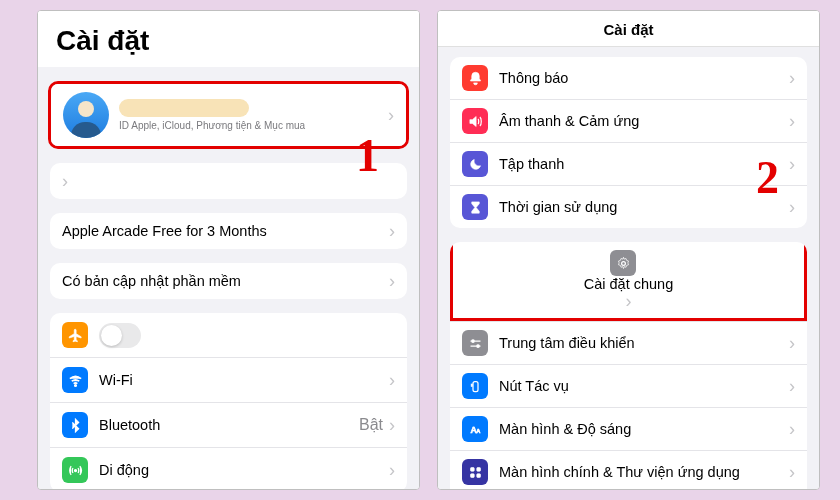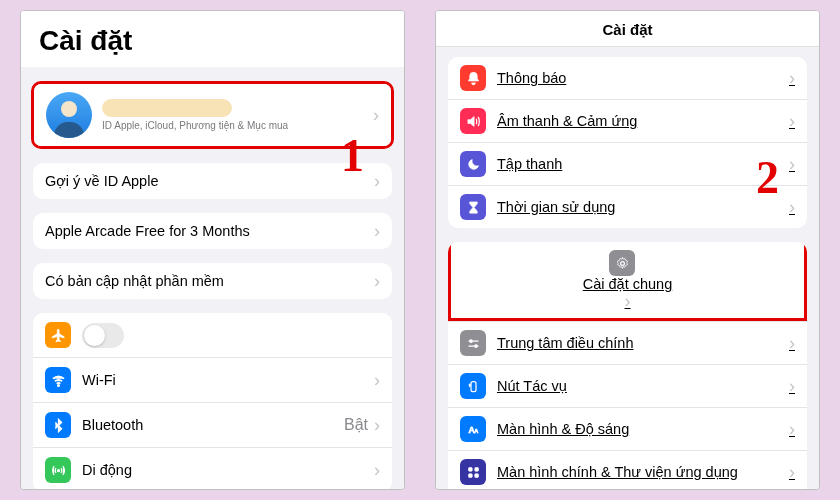--- a/index.html
+++ b/index.html
@@ -14,20 +14,21 @@
       overflow: hidden;
     }
     .phone {
       width: 385px;
       height: 480px;
       background: #fff;
       border: 1px solid #bfbfbf;
       border-radius: 4px;
       overflow: hidden;
       position: relative;
+      margin-left: 17px;
     }
     .content { background: #f2f2f6; height: 100%; overflow: hidden; }
     .title-large {
       font-size: 28px;
       font-weight: 700;
       padding: 14px 18px 10px;
       background: #fff;
     }
     .title-small {
       text-align: center;
@@ -47,21 +48,21 @@
     .row {
       display: flex;
       align-items: center;
       padding: 9px 12px;
       font-size: 14.5px;
       color: #000;
       border-top: 0.5px solid #e4e4e8;
       position: relative;
     }
     .row:first-child { border-top: none; }
-    .phone-2 .row { padding: 8px 12px; text-decoration: underline; }
+    .phone-2 .row { padding: 8px 12px; }
     .icon-box {
       width: 26px;
       height: 26px;
       border-radius: 6px;
       display: flex;
       align-items: center;
       justify-content: center;
       margin-right: 11px;
       flex-shrink: 0;
       color: #fff;
@@ -161,21 +162,20 @@
             <div class="name-blur"></div>
             <div class="sub">ID Apple, iCloud, Phương tiện &amp; Mục mua</div>
           </div>
           <span class="chev">›</span>
         </div>
       </div>
     </div>
 
     <div class="group">
       <div class="row">
-        <span class="label">Gợi ý về ID Apple</span>
         <span class="chev">›</span>
       </div>
     </div>
 
     <div class="step step-1">1</div>
 
     <div class="group">
       <div class="row">
         <span class="label">Apple Arcade Free for 3 Months</span>
         <span class="chev">›</span>
@@ -291,21 +291,21 @@
         <span class="chev">›</span>
       </div>
       <div class="row">
         <span class="icon-box" style="background:#8e8e93">
           <svg viewBox="0 0 24 24" fill="none" stroke="#fff" stroke-width="2">
               <circle cx="8" cy="8" r="2" fill="#fff"></circle>
               <path d="M4 8h2M10 8h10M4 16h10M18 16h2"></path>
               <circle cx="16" cy="16" r="2" fill="#fff"></circle>
             </svg>
         </span>
-        <span class="label">Trung tâm điều chính</span>
+        <span class="label">Trung tâm điều khiển</span>
         <span class="chev">›</span>
       </div>
       <div class="row">
         <span class="icon-box" style="background:#007aff">
           <svg viewBox="0 0 24 24">
               <rect x="8" y="4" width="8" height="16" rx="3" fill="none" stroke="#fff" stroke-width="2"></rect>
               <rect x="5" y="8" width="2" height="4" fill="#fff"></rect>
             </svg>
         </span>
         <span class="label">Nút Tác vụ</span>

